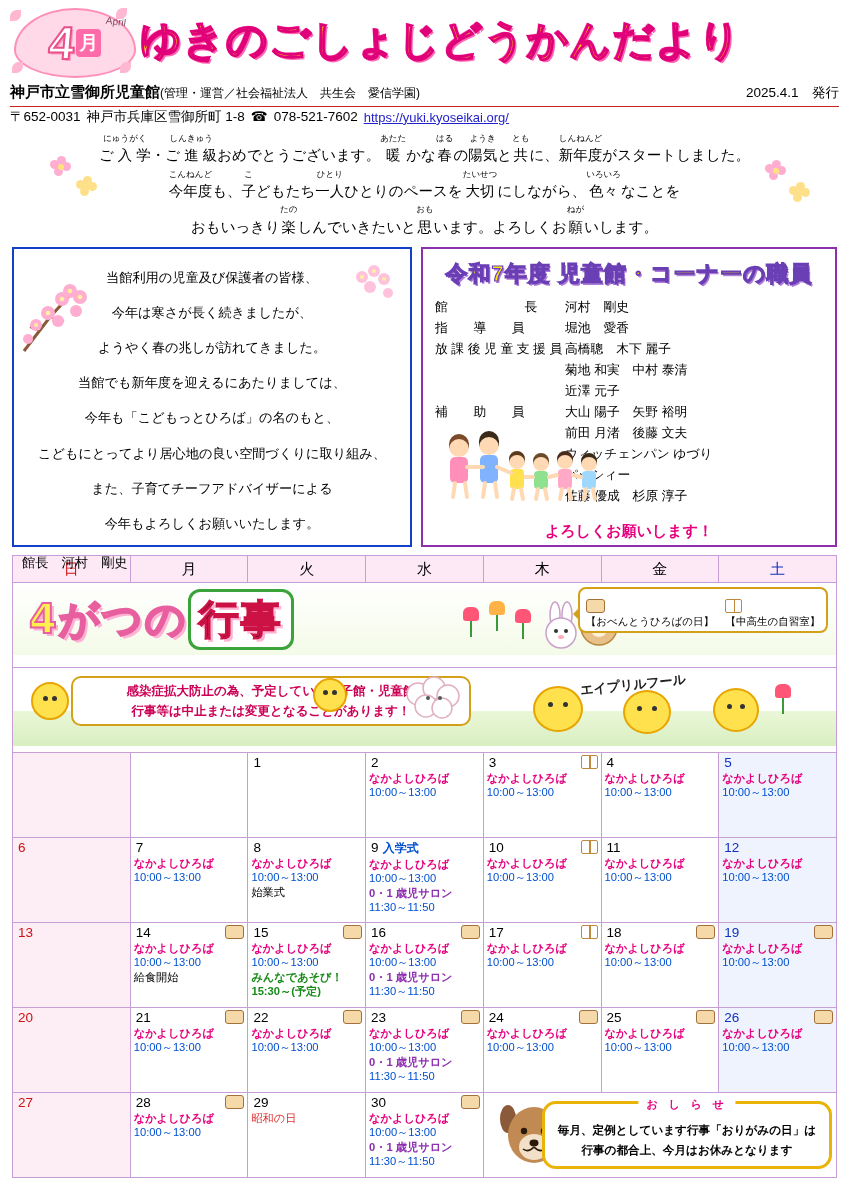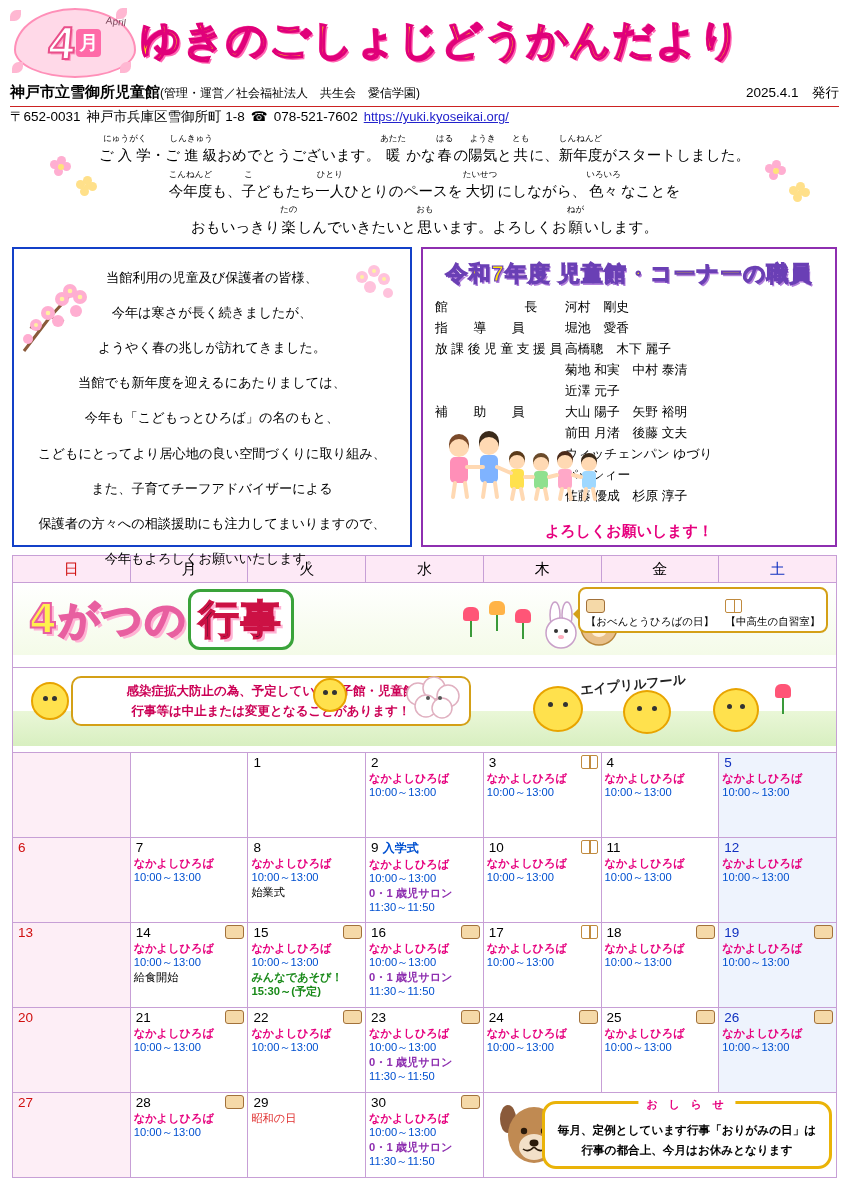--- a/index.html
+++ b/index.html
@@ -56,21 +56,21 @@
     white-space:nowrap;
   }
 
   
   .infobar{margin:2px 10px 0 10px;font-size:13.5px;line-height:1.55;}
   .infobar .line1{display:flex;align-items:baseline;}
   .infobar .big{font-size:15px;font-weight:bold;}
   .infobar .small{font-size:12px;}
   .infobar .right{margin-left:auto;font-size:13.5px;}
   .hr-red{border:0;border-top:1px solid #cc2222;margin:2px 0 0 0;}
-  .infobar .line2{display:flex;align-items:center;gap:6px;}
+  .infobar .line2{display:flex;align-items:flex-end;gap:6px;}
   .url{color:#2222cc;text-decoration:underline;font-size:13px;}
 
   
   .greeting{
     margin:6px 14px 0 14px;text-align:center;font-size:14.5px;line-height:1.95;
     position:relative;
   }
   .ruby{font-size:8.5px;color:#000;display:block;line-height:1;margin-bottom:-1px;}
   .rb{display:inline-block;text-align:center;}
 
@@ -307,21 +307,20 @@
           </g>
       </svg>
       <div id="leftpars">
           <p>当館利用の児童及び保護者の皆様、</p>
           <p>今年は寒さが長く続きましたが、</p>
           <p>ようやく春の兆しが訪れてきました。</p>
           <p>当館でも新年度を迎えるにあたりましては、</p>
           <p>今年も「こどもっとひろば」の名のもと、</p>
           <p>こどもにとってより居心地の良い空間づくりに取り組み、</p>
           <p>また、子育てチーフアドバイザーによる</p>
-          <p>保護者の方々への相談援助にも注力してまいりますので、</p>
           <p>今年もよろしくお願いいたします。</p>
         </div>
       <div class="sign">館長　河村　剛史</div>
     </div>
 
     <div class="box-right">
       <div class="rtitle">令和7年度 児童館・コーナーの職員</div>
       <table class="stafftable">
         <tbody id="staffbody">
             <tr>

